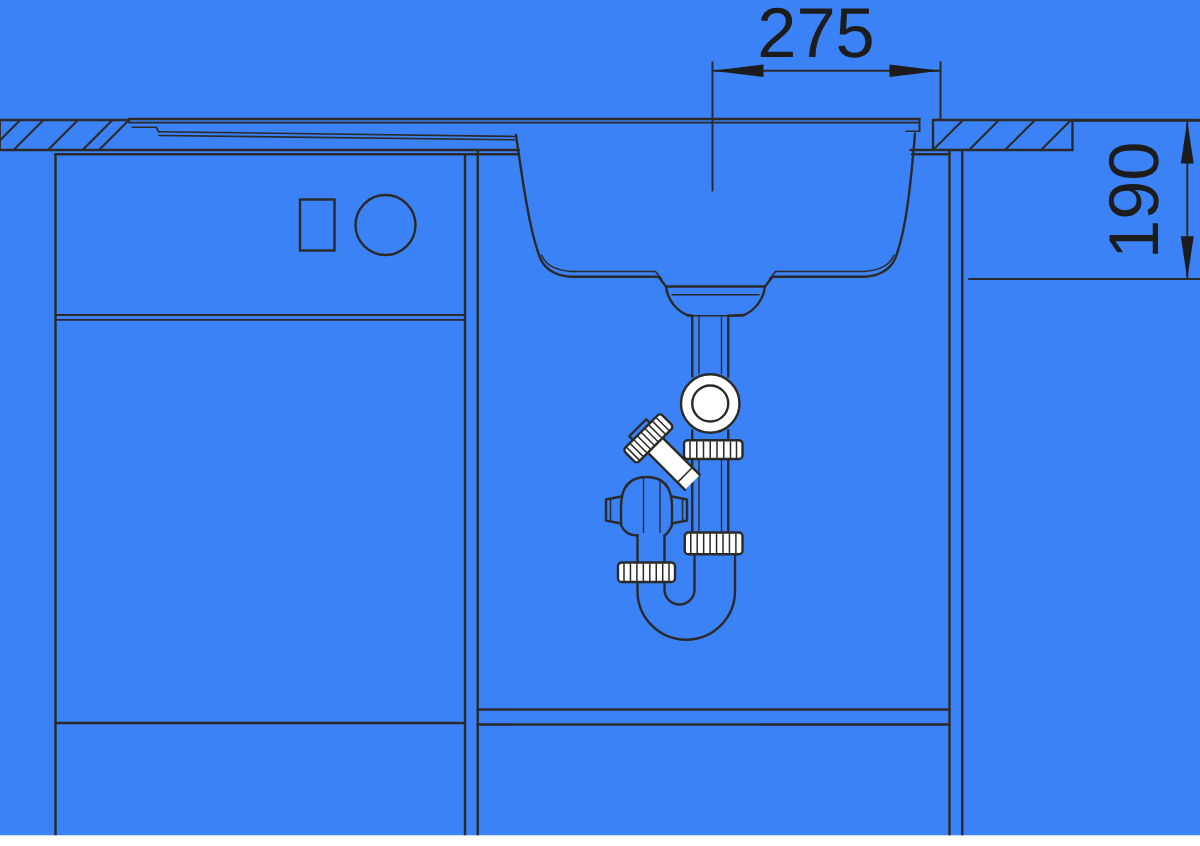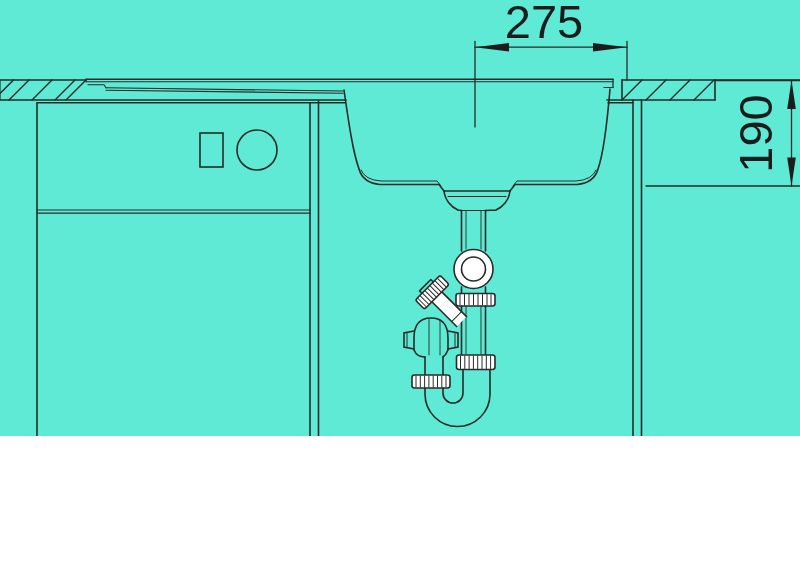--- a/index.html
+++ b/index.html
@@ -1,16 +1,16 @@
 <!DOCTYPE html>
 <html><head>
 <meta charset="utf-8">
 <style>
   html,body{margin:0;padding:0;background:#ffffff;}
-  .canvas{position:relative;width:800px;height:436px;background:#5eead4;overflow:hidden;
+  .canvas{position:relative;width:800px;height:557px;background:#3b82f6;overflow:hidden;
           font-family:"Liberation Sans", sans-serif;text-decoration:underline;}
   svg{display:block;}
   .dim-text{font-family:"Liberation Sans", sans-serif;font-size:47px;font-weight:400;fill:#1c1c1c;}
 </style>
 </head>
 <body>
 
 <div class="canvas">
 <svg width="800" height="564" viewBox="0 0 800 564" fill="none" stroke="#2a2a28" stroke-width="1.6" stroke-linecap="round">
 

